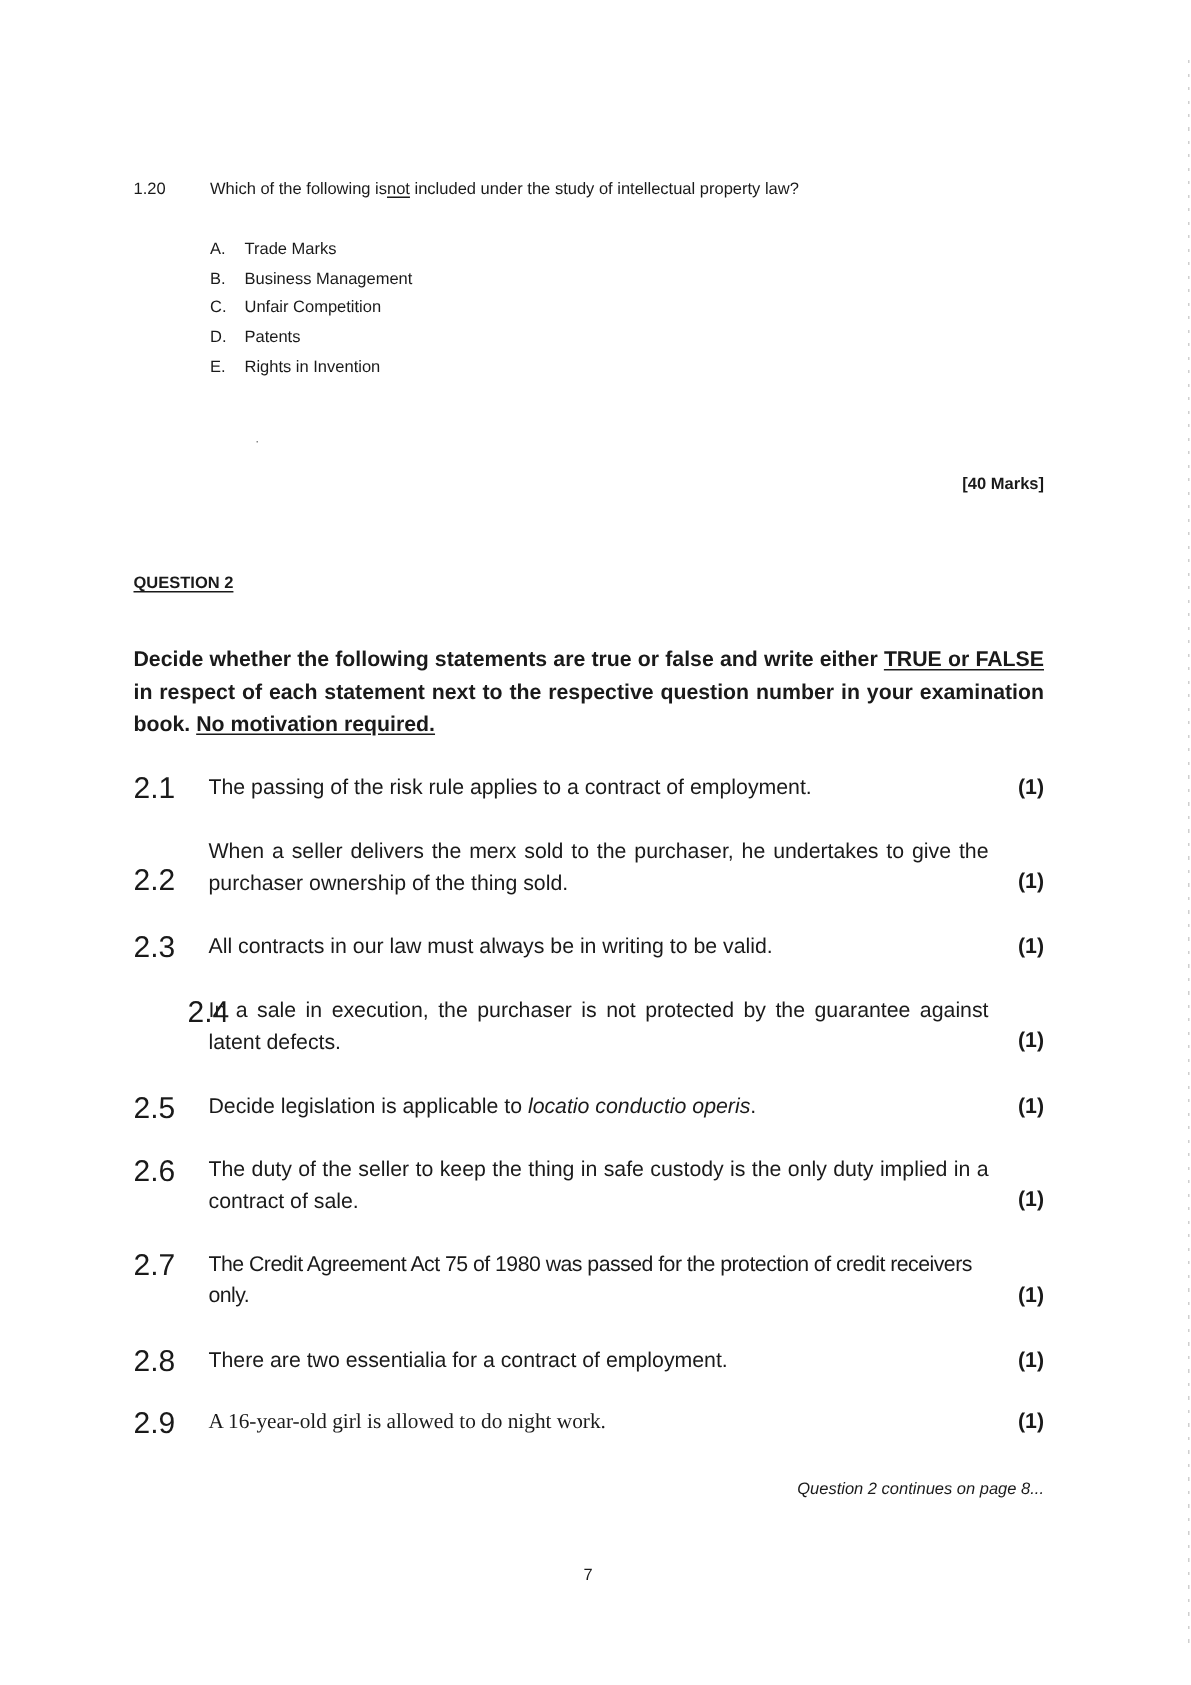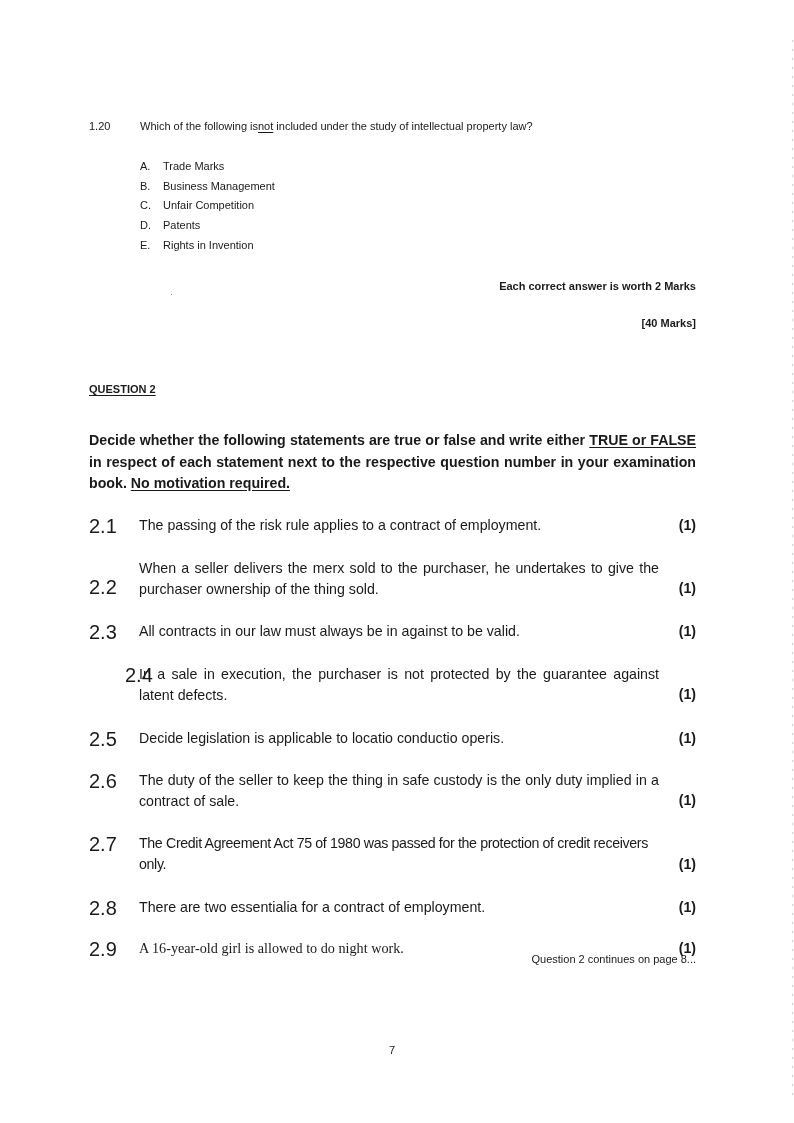--- a/index.html
+++ b/index.html
@@ -3,21 +3,21 @@
 <meta charset="utf-8">
 <style>
   html, body { margin: 0; padding: 0; background: #ffffff; }
   body { width: 794px; height: 1123px; position: relative; overflow: hidden;
          font-family: "Liberation Sans", "DejaVu Sans", sans-serif; color: #1a1a1a; }
   .page { position: absolute; left: 0; top: 0; width: 794px; height: 1123px; }
   .abs { position: absolute; }
   .txt { font-size: 11px; line-height: 20px; white-space: nowrap; }
   .bold { font-weight: bold; }
   .u { text-decoration: underline; text-underline-offset: 2px; }
-  .it { }
+  .it { font-style: italic; }
   .qnum { position: absolute; left: 89px; font-size: 20px; }
   .qtext { position: absolute; left: 139px; width: 557px; font-size: 14.2px; line-height: 21px; white-space: normal; }
   .qtext.just { text-align: justify; text-align-last: left; }
   .mark { position: absolute; right: 98px; font-weight: bold; font-size: 14.2px; }
   .opt { position: absolute; left: 140px; font-size: 11px; line-height: 19.6px; }
   .opt .letter { display: inline-block; width: 23px; }
   .edge { position: absolute; right: 1px; top: 40px; width: 1px; height: 1060px;
           background: repeating-linear-gradient(to bottom, #cfcfcf 0 2px, transparent 2px 9px); }
 </style>
 </head>
@@ -31,21 +31,20 @@
 
     <div>
       <div class="opt" style="top:157px;"><span class="letter">A.</span><span>Trade Marks</span></div>
       <div class="opt" style="top:177px;"><span class="letter">B.</span><span>Business Management</span></div>
       <div class="opt" style="top:196px;"><span class="letter">C.</span><span>Unfair Competition</span></div>
       <div class="opt" style="top:216px;"><span class="letter">D.</span><span>Patents</span></div>
       <div class="opt" style="top:236px;"><span class="letter">E.</span><span>Rights in Invention</span></div>
     </div>
   </div>
 
-  <span class="abs txt bold" style="right:98px; top:276px;">Each correct answer is worth 2 Marks</span>
   <span class="abs txt bold" style="right:98px; top:313px;">[40 Marks]</span>
   <span class="abs" style="left:171px; top:294px; width:1px; height:1px; background:#888;"></span>
 
   <span class="abs txt bold u" style="left:89px; top:379px;">QUESTION 2</span>
 
   <div class="abs bold" style="left:89px; top:430px; width:607px; font-size:14.2px; line-height:21.5px; text-align:justify;"><span>Decide whether the following statements are true or false and write either </span><span class="u">TRUE or FALSE</span><span> in respect of each statement next to the respective question number in your examination book. </span><span class="u">No motivation required.</span></div>
 
   <div>
 
     <div>
@@ -55,21 +54,21 @@
     </div>
 
     <div>
       <span class="qnum" style="top:576px;">2.2</span>
       <span class="qtext just" style="top:558px; width:520px;">When a seller delivers the merx sold to the purchaser, he undertakes to give the purchaser ownership of the thing sold.</span>
       <span class="mark" style="top:580px;">(1)</span>
     </div>
 
     <div>
       <span class="qnum" style="top:621px;">2.3</span>
-      <span class="qtext" style="top:621px;">All contracts in our law must always be in against to be valid.</span>
+      <span class="qtext" style="top:621px;">All contracts in our law must always be in writing to be valid.</span>
       <span class="mark" style="top:623px;">(1)</span>
     </div>
 
     <div>
       <span class="qnum" style="top:664px;margin-left:36px;">2.4</span>
       <span class="qtext just" style="top:664px; width:520px;">In a sale in execution, the purchaser is not protected by the guarantee against latent defects.</span>
       <span class="mark" style="top:686px;">(1)</span>
     </div>
 
     <div>
@@ -96,18 +95,18 @@
       <span class="mark" style="top:899px;">(1)</span>
     </div>
 
     <div>
       <span class="qnum" style="top:938px;">2.9</span>
       <span class="qtext" style="top:938px;font-family:Liberation Serif, serif;">A 16-year-old girl is allowed to do night work.</span>
       <span class="mark" style="top:940px;">(1)</span>
     </div>
   </div>
 
-  <span class="abs txt it" style="right:98px; top:949px;">Question 2 continues on page 8...</span>
+  <span class="abs txt it" style="right:98px; top:983px;">Question 2 continues on page 8...</span>
 
   <span class="abs txt" style="left:389px; top:1040px;">7</span>
 
   <div class="edge"></div>
 </div>
 
 </body></html>

